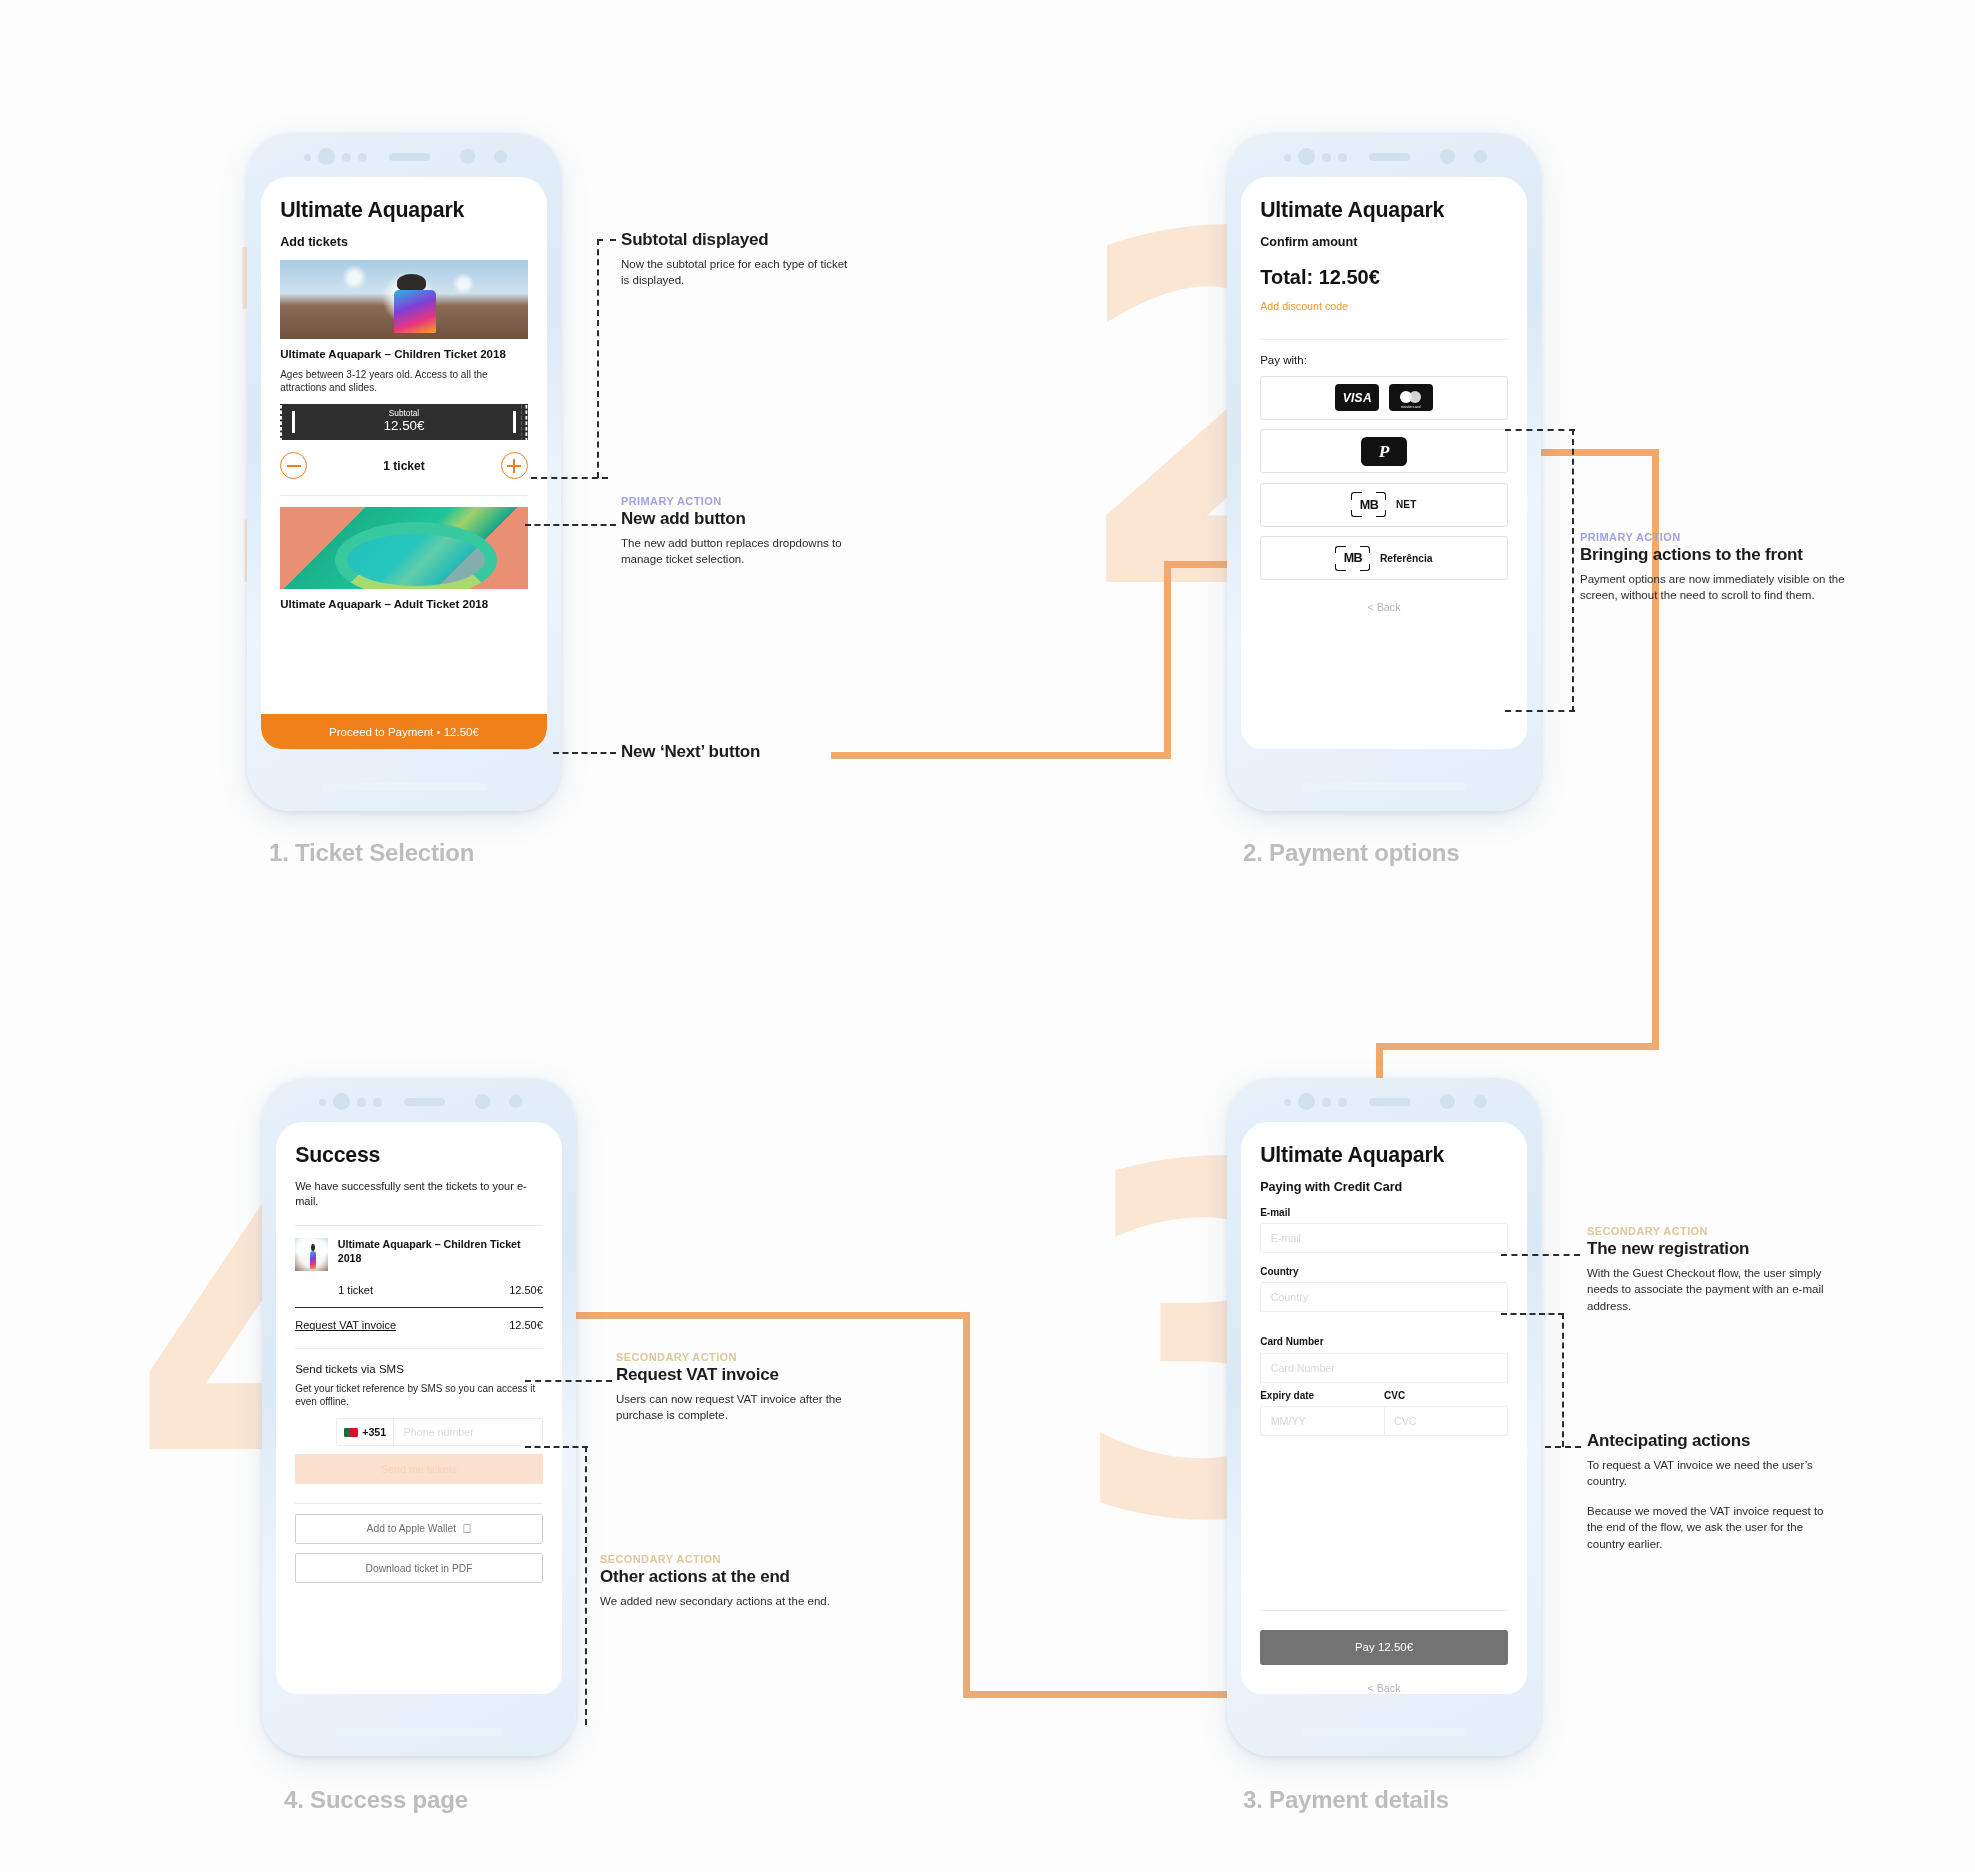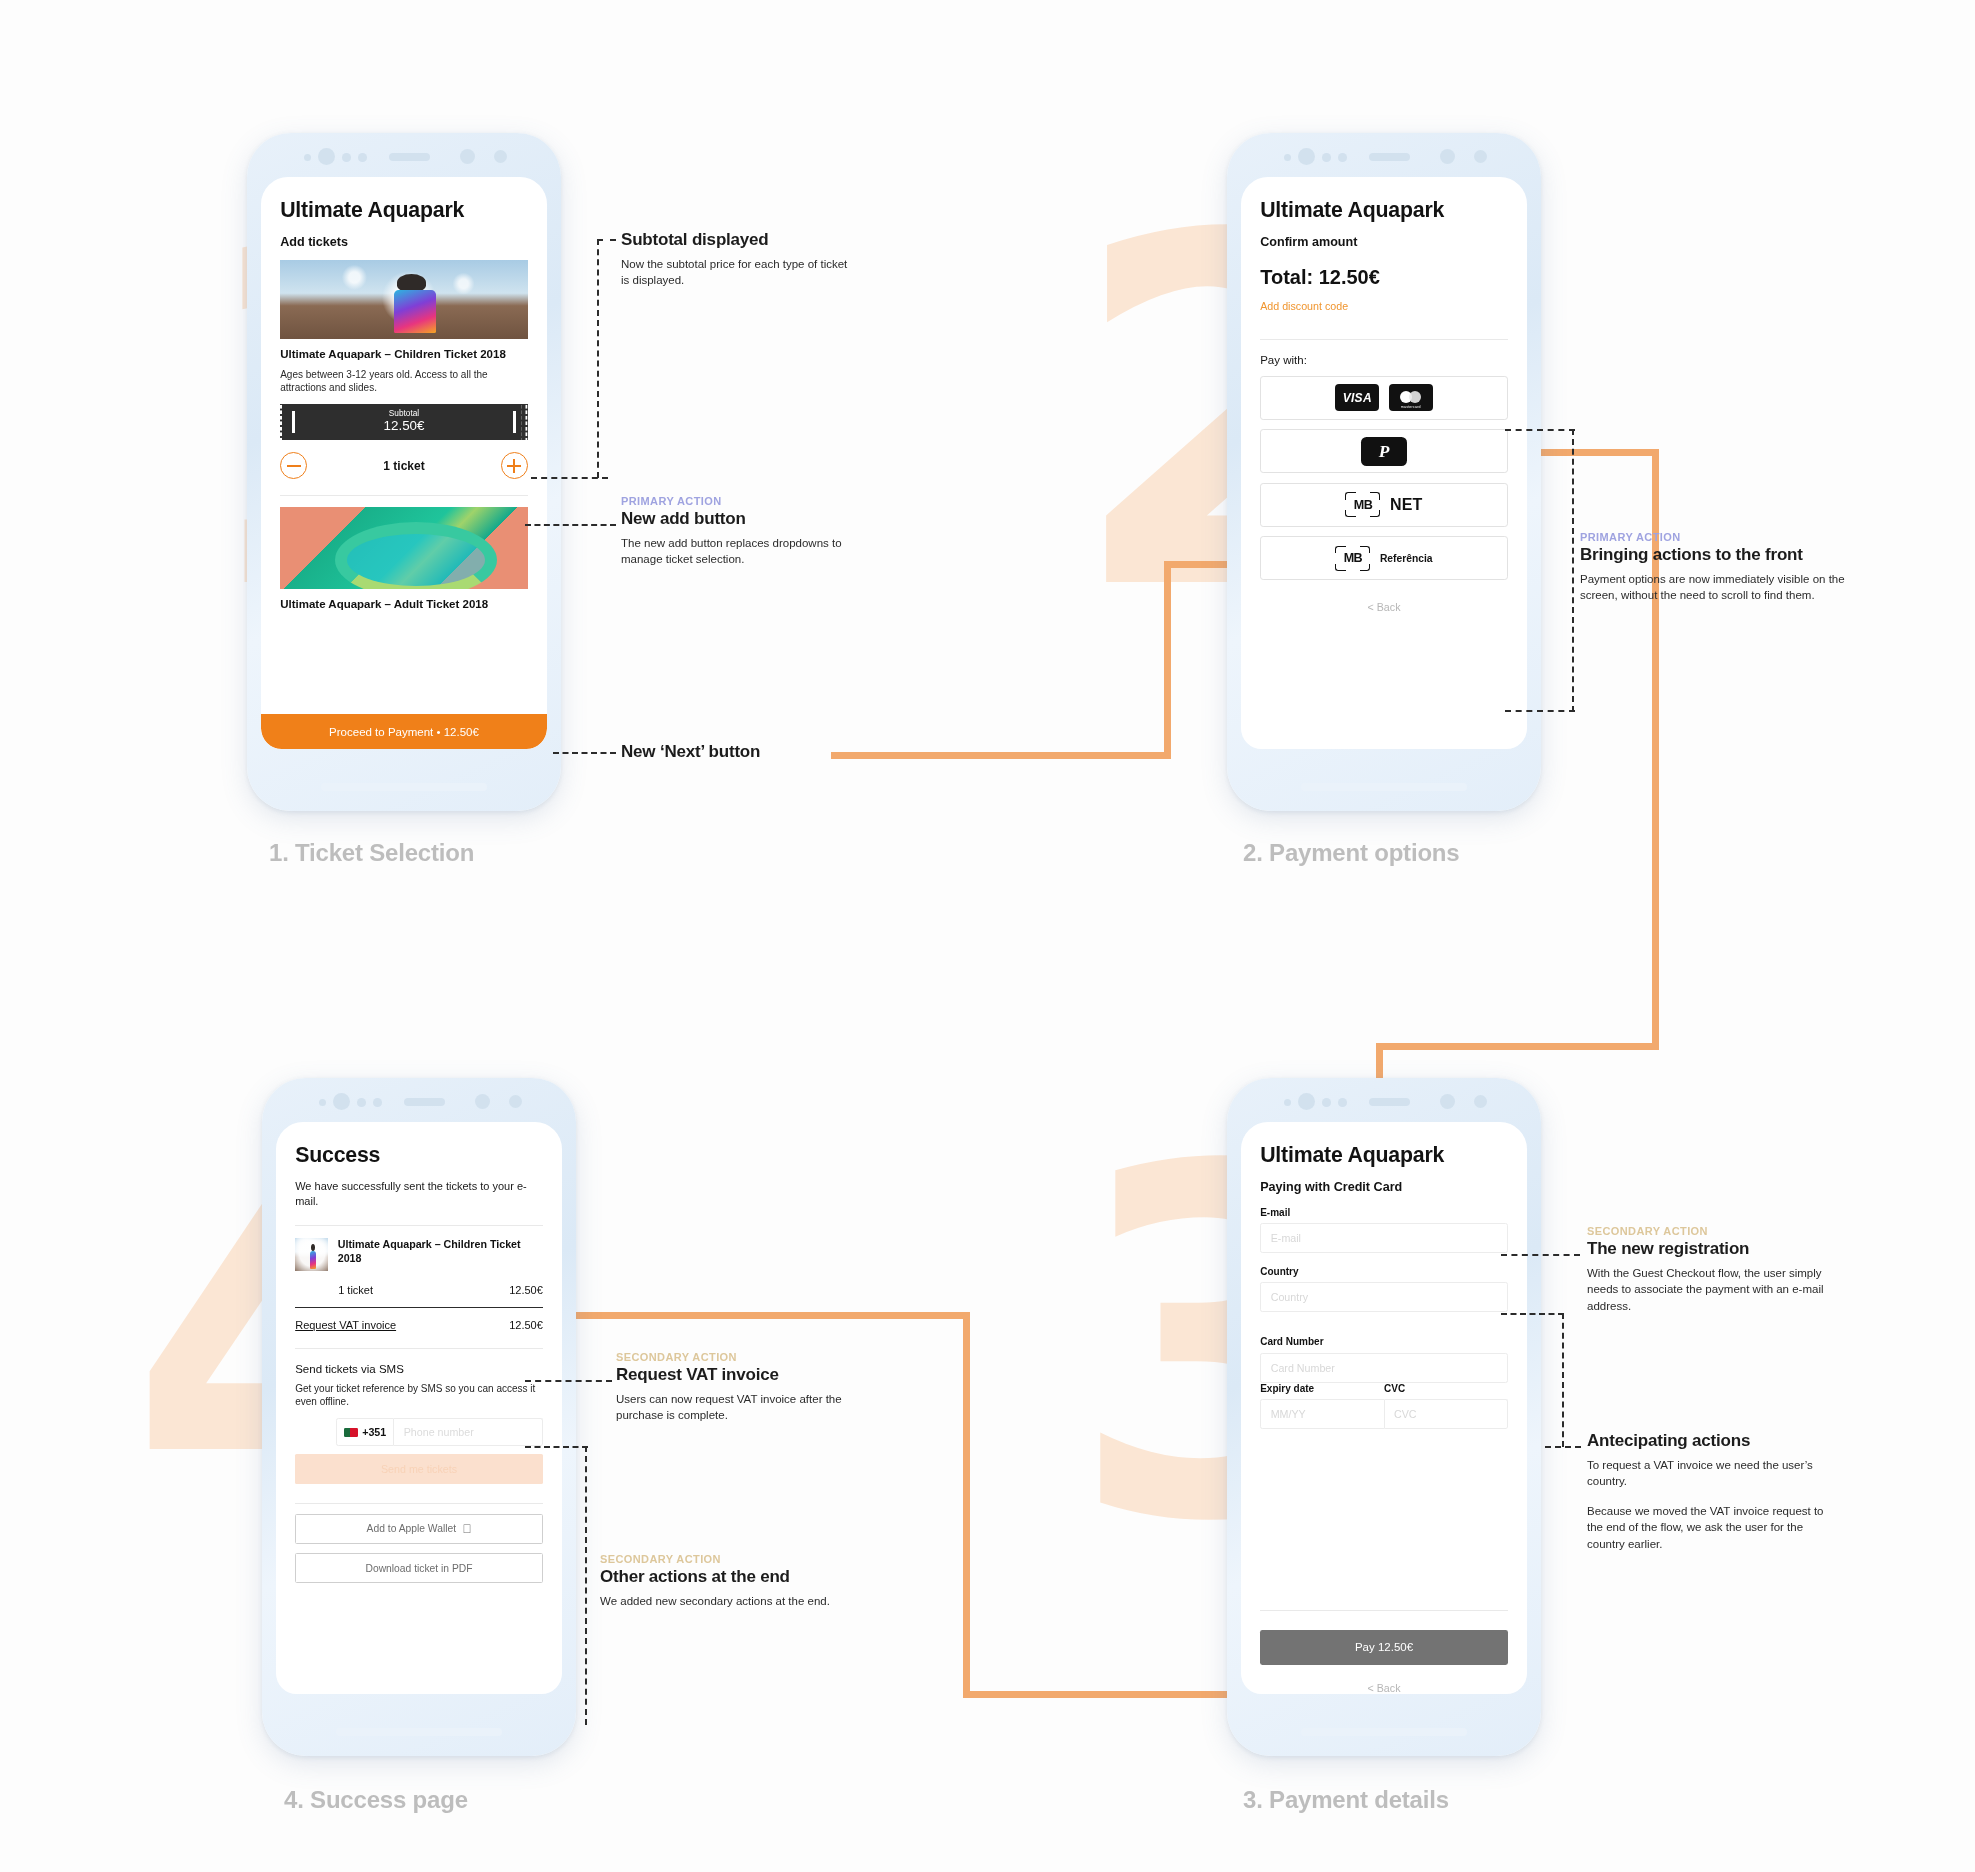--- a/index.html
+++ b/index.html
@@ -162,21 +162,21 @@
   .mb-mark {
     position:relative; width:35px; height:25px; display:inline-block;
   }
   .mb-mark .br { position:absolute; width:10.3px; height:7.1px; border:1.9px solid #111; }
   .mb-mark .br.tl { top:0; left:0; border-right:none; border-bottom:none; border-radius:3.2px 0 0 0;}
   .mb-mark .br.tr { top:0; right:0; border-left:none; border-bottom:none; border-radius:0 3.2px 0 0;}
   .mb-mark .br.bl { bottom:0; left:0; border-right:none; border-top:none; border-radius:0 0 0 3.2px;}
   .mb-mark .br.brr { bottom:0; right:0; border-left:none; border-top:none; border-radius:0 0 3.2px 0;}
   .mb-mark .tx { position:absolute; inset:0; display:flex; align-items:center; justify-content:center;
     font-size:12.6px; font-weight:700; color:#111; letter-spacing:-0.5px; }
-  .mb-net { font-size:16px; font-weight:600; color:#111; letter-spacing:0.2px; }
+  .mb-net { font-size:10px; font-weight:600; color:#111; letter-spacing:0.2px; }
   .mb-ref { font-size:10.3px; font-weight:700; color:#111; }
   .back-link { text-align:center; font-size:10.7px; color:#b6b6b6; margin-top: 20.5px; }
 
   
   .f-label { font-size: 10px; font-weight:700; color:#111; margin-top: 12.6px; }
   .f-input {
     margin-top: 5.5px; height: 30px; border:0.8px solid #ececec; border-radius:2.4px;
     display:flex; align-items:center; padding: 0 9.5px;
     font-size: 10.7px; color:#d8d8d8; background:#fff;
   }
@@ -451,21 +451,21 @@
 
         <div class="f-label">E-mail</div>
         <div class="f-input">E-mail</div>
 
         <div class="f-label">Country</div>
         <div class="f-input">Country</div>
 
         <div class="f-label" style="margin-top:24px;">Card Number</div>
         <div class="f-input">Card Number</div>
 
-        <div style="display:flex; margin-top:0;">
+        <div style="display:flex; margin-top:7px;">
           <div class="f-label" style="margin-top:0; width:50%;">Expiry date</div>
           <div class="f-label" style="margin-top:0; width:50%;">CVC</div>
         </div>
         <div class="f-row">
           <div class="f-input">MM/YY</div>
           <div class="f-input">CVC</div>
         </div>
 
         <div class="divider" style="margin-top:auto;"></div>
         <div class="cta-green" style="margin-top:19px;">Pay 12.50€</div>

